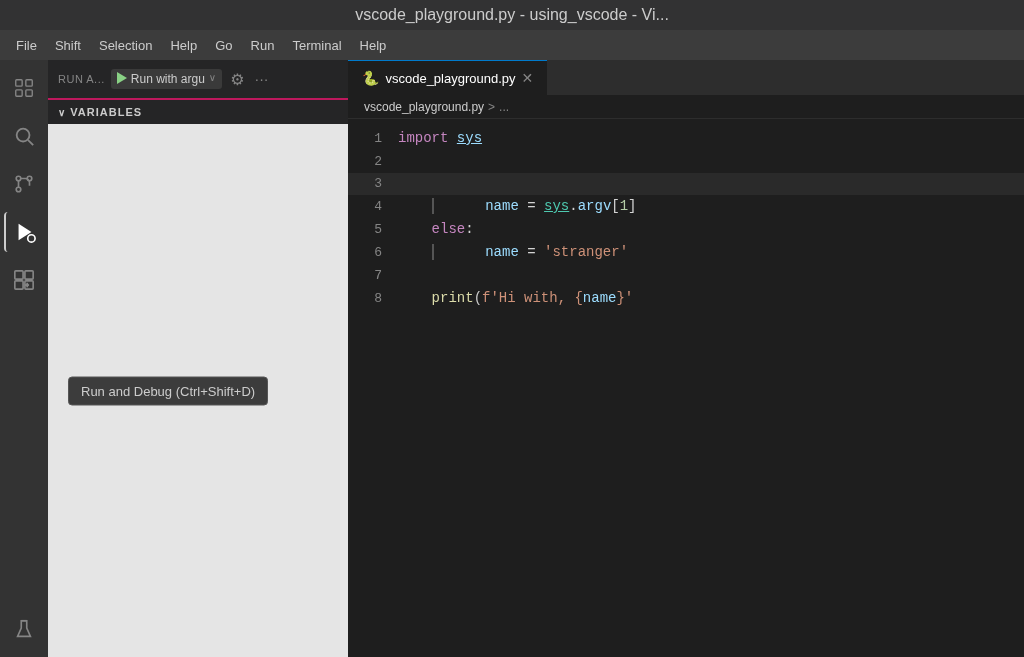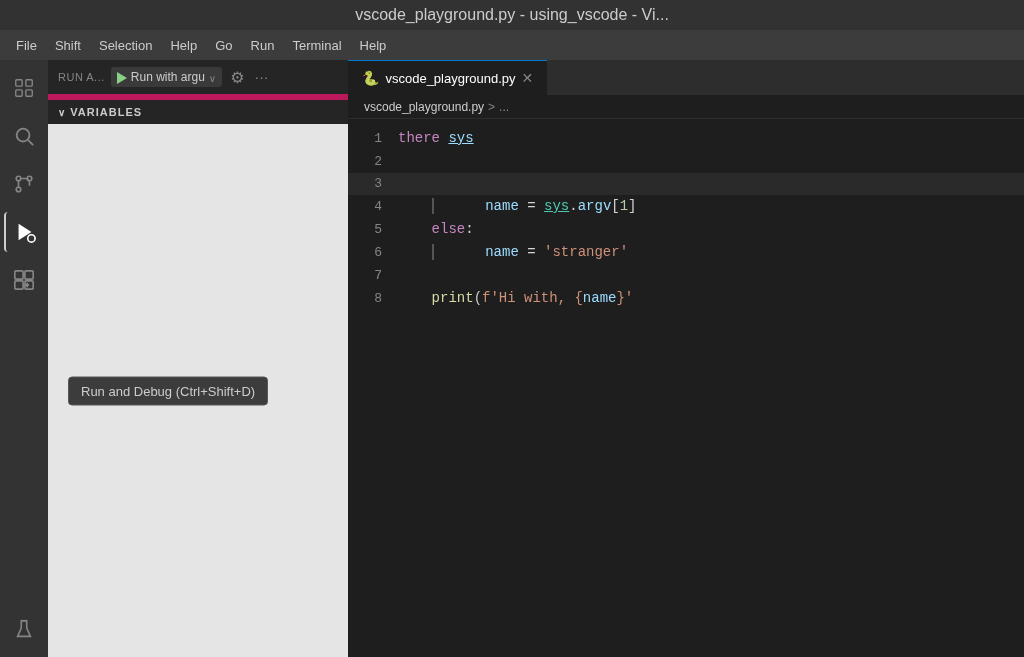--- a/index.html
+++ b/index.html
@@ -87,31 +87,31 @@
     }
 
     
     .debug-toolbar {
       height: 40px;
       background: #252526;
       display: flex;
       align-items: center;
       padding: 0 10px;
       gap: 6px;
-      border-bottom: 6px solid #be185d;
+      border-bottom: 2px solid #be185d;
     }
     .run-label {
       font-size: 11px;
       color: #858585;
       text-transform: uppercase;
       letter-spacing: 0.5px;
     }
     .run-dropdown {
       display: flex;
-      align-items: flex-end;
+      align-items: flex-start;
       gap: 4px;
       background: #3a3a3a;
       border-radius: 3px;
       padding: 3px 6px;
       cursor: pointer;
       font-size: 12px;
       color: #cccccc;
     }
     .play-triangle {
       width: 0;
@@ -384,21 +384,21 @@
     <div class="breadcrumb">
       <span style="color:#cccccc;">vscode_playground.py</span>
       <span class="sep"> &gt; </span>
       <span>...</span>
     </div>
 
     <div class="code-area">
 
       <div class="code-line">
         <span class="line-num">1</span>
-        <span class="line-content"><span class="kw">there</span> <span class="var" style="text-decoration:underline;">sys</span></span>
+        <span class="line-content"><span class="kw">import</span> <span class="var" style="text-decoration:underline;">sys</span></span>
       </div>
 
       <div class="code-line">
         <span class="line-num">2</span>
         <span class="line-content"> </span>
       </div>
 
       <div class="code-line line-highlight">
         <span class="line-num">3</span>
       </div>

